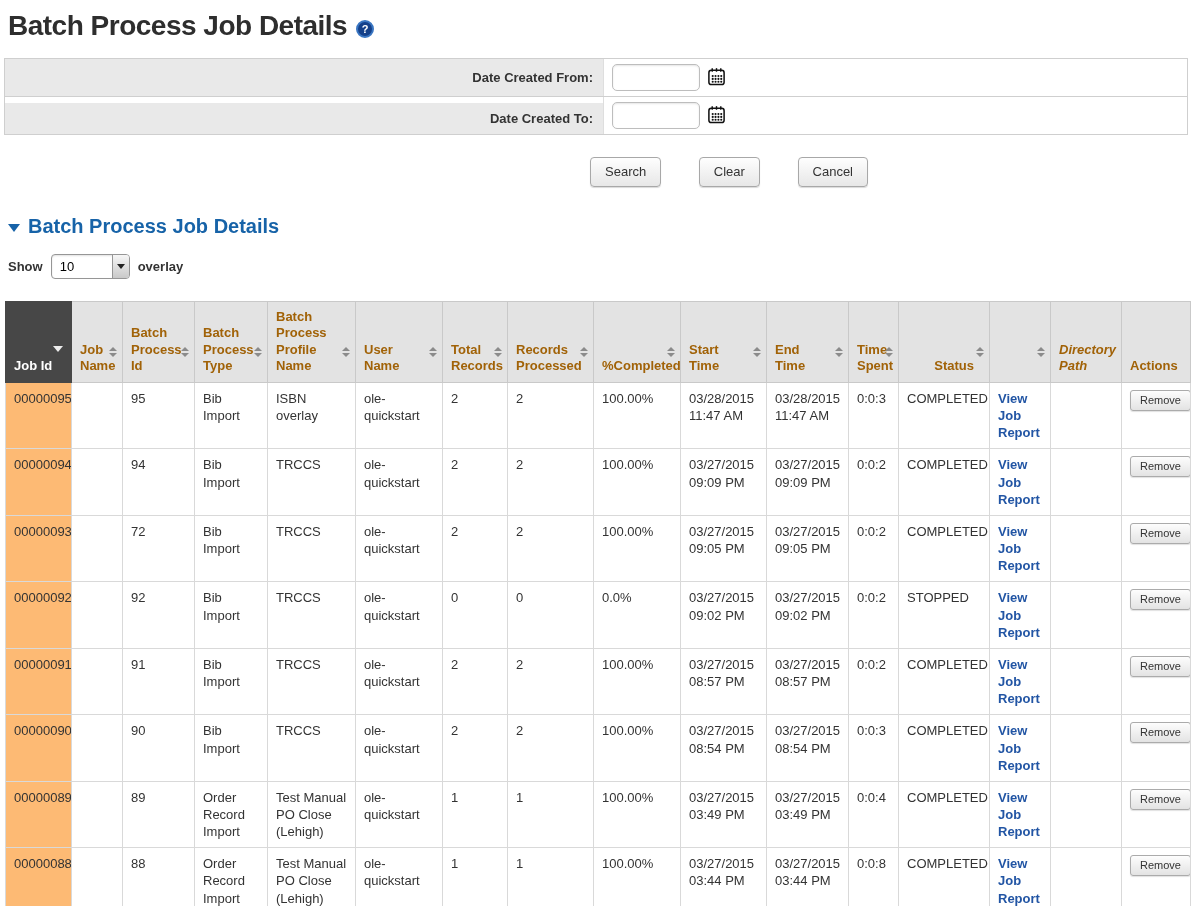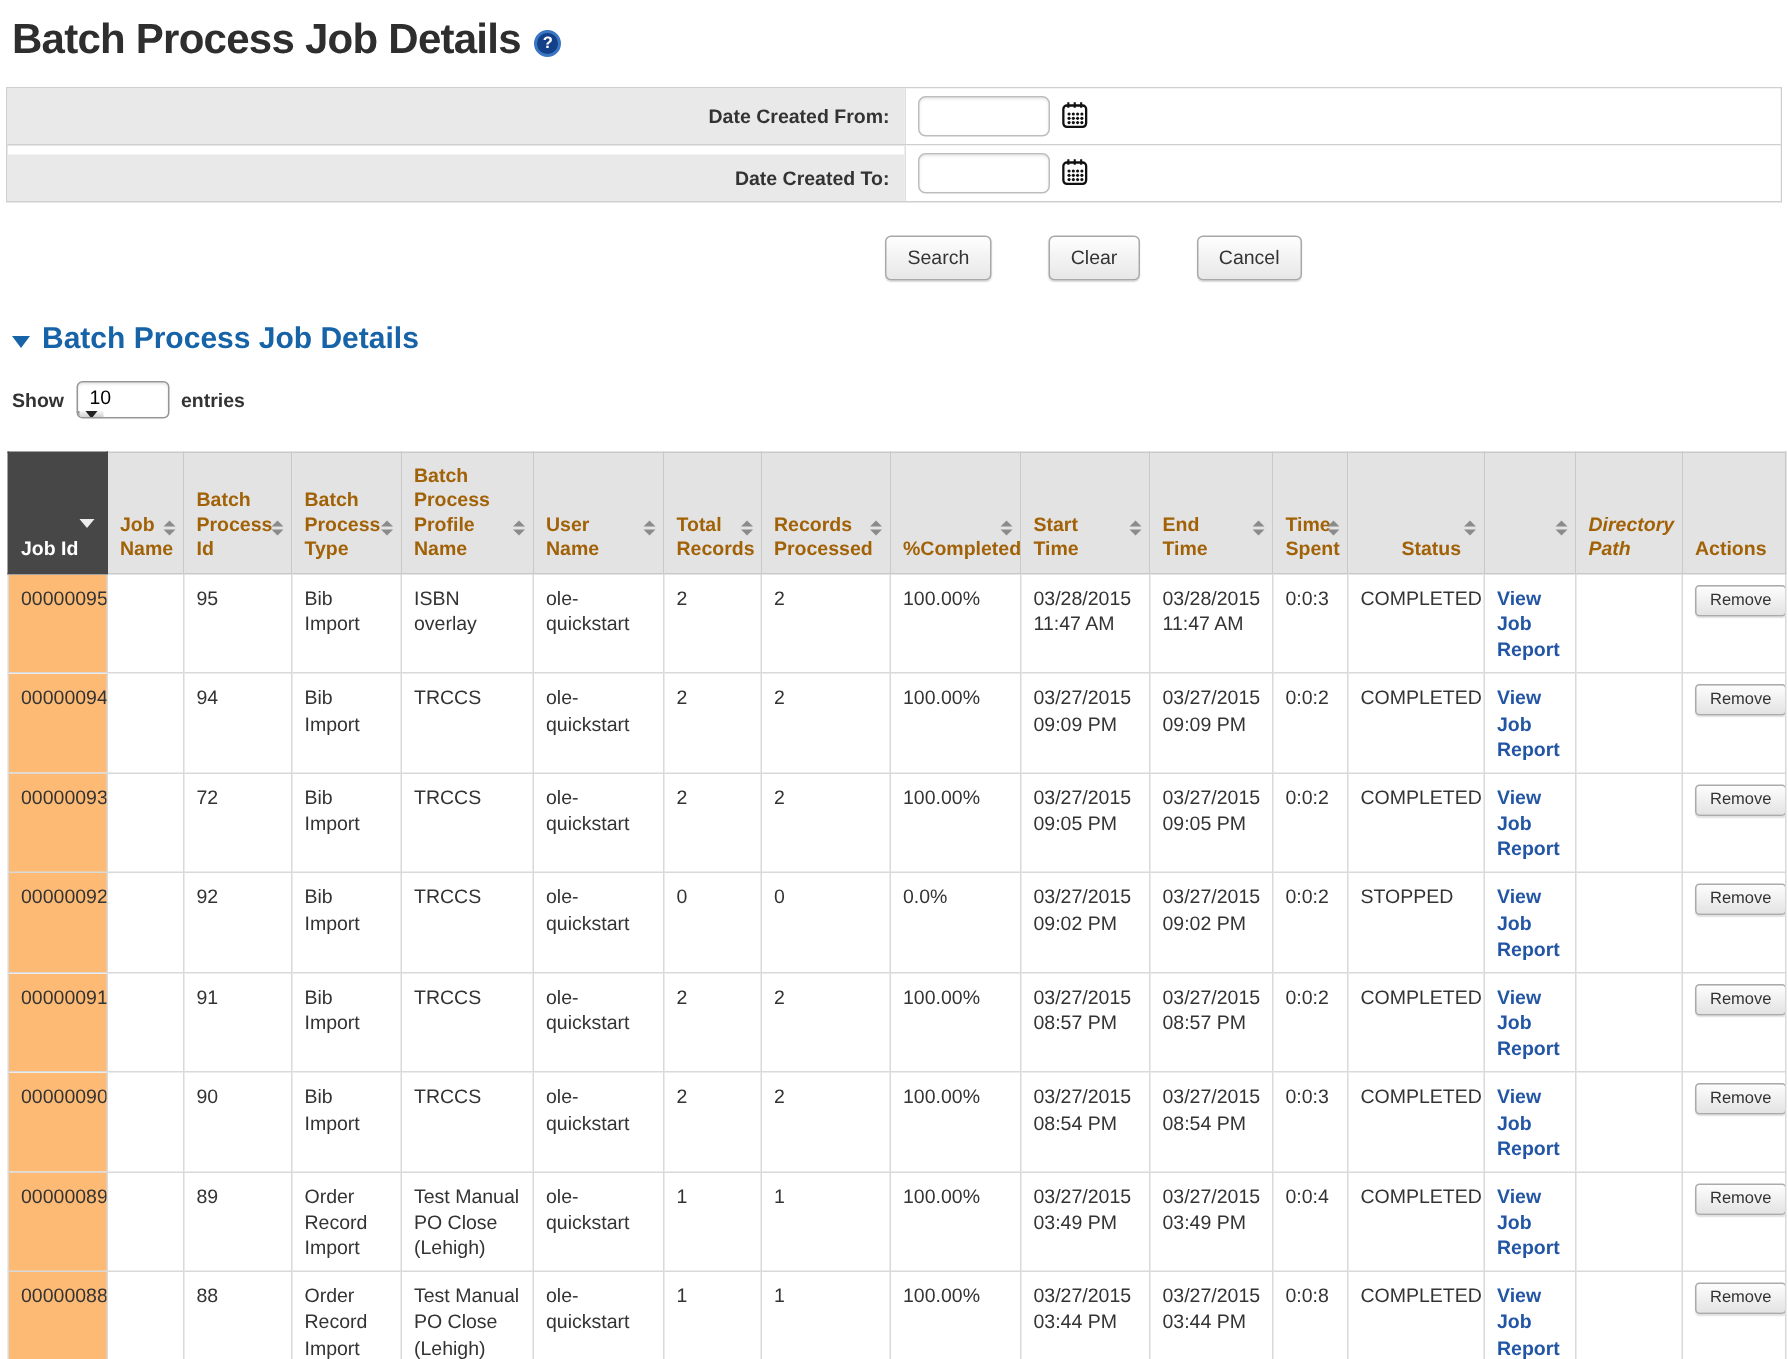--- a/index.html
+++ b/index.html
@@ -62,21 +62,20 @@
     border-top:8px solid #1763a8; margin-top:3px;
   }
   .section-title { font-size:20px; font-weight:bold; color:#1763a8; }
 
   
   .table-controls { display:flex; align-items:center; gap:8px; margin:16px 0 22px 4px; font-weight:bold; }
   .select-box {
     display:inline-flex; align-items:stretch; height:25px;
     border:1px solid #969696; border-radius:4px; overflow:hidden; background:#fff;
     box-shadow: inset 0 1px 2px rgba(0,0,0,0.12);
-    flex-direction: column;
   }
   .select-box select {
     border:0; outline:0; background:transparent; appearance:none; -webkit-appearance:none;
     font-family:"Liberation Sans", sans-serif; font-size:13px; width:60px; padding:2px 8px;
   }
   .select-arrow {
     width:17px; border-left:1px solid #969696;
     background:linear-gradient(#f6f6f6,#c9c9c9);
     display:flex; align-items:center; justify-content:center;
   }
@@ -202,21 +201,21 @@
   </div>
 
   <div class="table-controls">
     <span>Show</span>
     <span class="select-box">
       <select><option>10</option></select>
       <span class="select-arrow">
           <i></i>
         </span>
     </span>
-    <span>entries</span>
+    <span>overlay</span>
   </div>
 
   <table class="jobs">
     <thead>
         <tr>
           <th class="sorted" style="width: 66px;"><span>Job Id</span><span class="sort-desc"></span></th>
           <th style="width: 51px;"><span>Job Name</span><span class="sort-both">
               <i class="tri-up"></i>
               <i class="tri-down"></i>
             </span></th>

